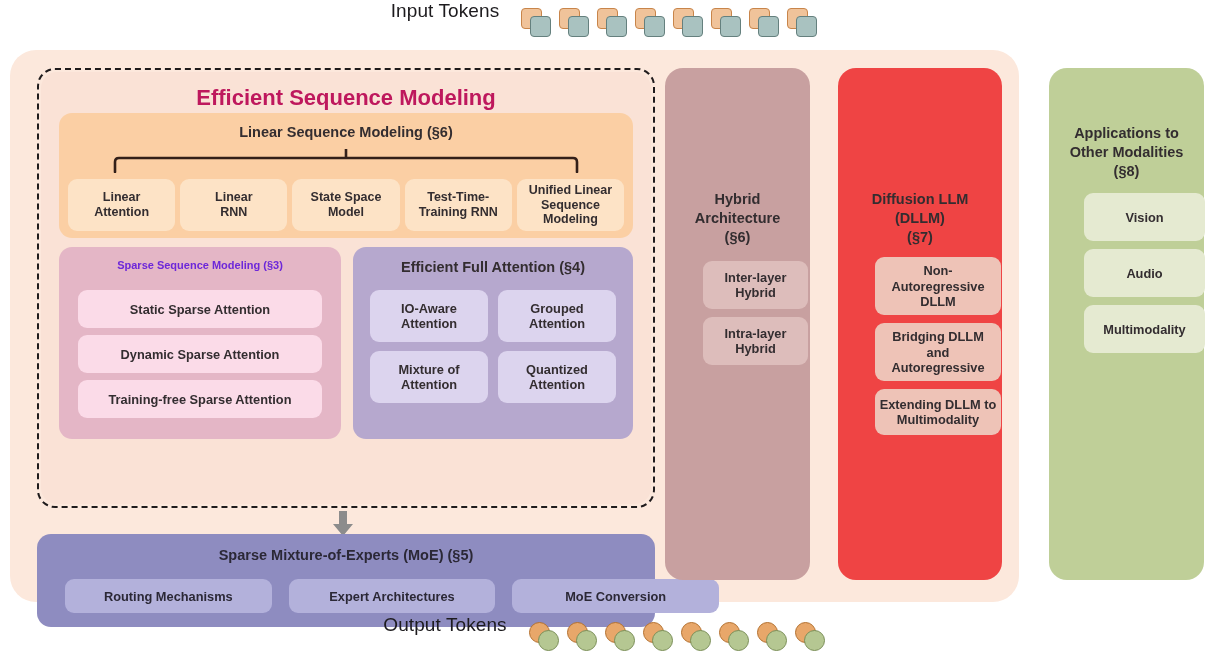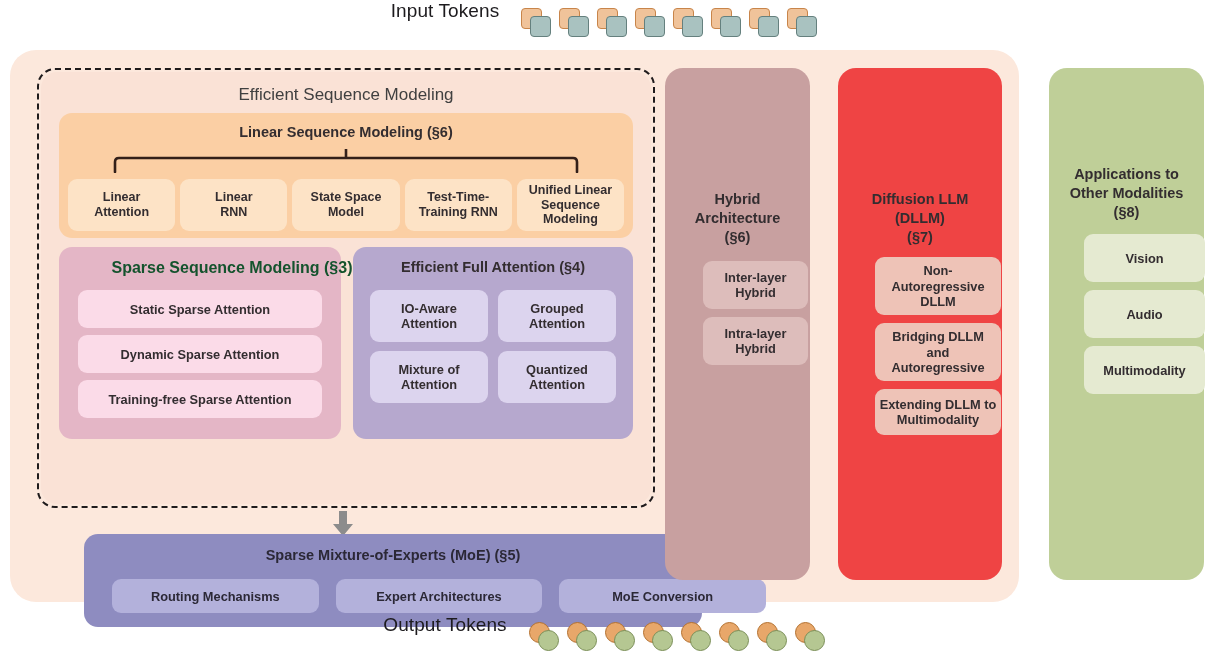--- a/index.html
+++ b/index.html
@@ -109,23 +109,23 @@
     width: 610px;
     height: 432px;
     background: #fae2d6;
     border-radius: 16px;
   }
   .esm-title {
     position: absolute;
     left: 0; top: 13px;
     width: 610px;
     text-align: center;
-    font-size: 17px;
-    font-weight: normal;
-    color: #404040;
+    font-size: 22px;
+    font-weight: bold;
+    color: #be185d;
   }
 
   
   #lsm-box {
     position: absolute;
     left: 49px;
     top: 63px;
     width: 574px;
     height: 125px;
     background: #fbcfa4;
@@ -180,24 +180,23 @@
     width: 282px;
     height: 192px;
     background: #e4b6c6;
     border-radius: 13px;
   }
   .ssm-title {
     position: absolute;
     left: 0; top: 12px;
     width: 282px;
     text-align: center;
-    font-size: 16px;
-    font-weight: bold;
-    color: #14532d;
-    padding-left: 32px;
+    font-size: 11px;
+    font-weight: bold;
+    color: #6d28d9;
   }
   .ssm-list {
     position: absolute;
     left: 19px;
     top: 43px;
     width: 244px;
     display: flex;
     flex-direction: column;
     gap: 7px;
   }
@@ -266,21 +265,20 @@
 
   
   #moe-box {
     position: absolute;
     left: 27px;
     top: 484px;
     width: 618px;
     height: 93px;
     background: #8e8cc0;
     border-radius: 14px;
-    margin-left: 47px;
   }
   .moe-title {
     position: absolute;
     left: 0; top: 13px;
     width: 618px;
     text-align: center;
     font-size: 14.5px;
     font-weight: bold;
     color: #2b2836;
   }
@@ -350,21 +348,21 @@
   #col-hybrid .col-title { margin-top: 122px; }
   #col-hybrid .col-chips { margin-top: 14px; }
   #col-hybrid .col-chip { background: #ddbdbb; height: 48px; }
 
   #col-dllm { left: 828px; width: 164px; background: #ef4444; }
   #col-dllm .col-title { margin-top: 122px; }
   #col-dllm .col-chips { margin-top: 10px; padding: 0 19px; }
   #col-dllm .col-chip { background: #eec3b7; }
 
   #col-apps { left: 1039px; width: 155px; background: #bfcf98; }
-  #col-apps .col-title { margin-top: 97px; }
+  #col-apps .col-title { margin-top: 56px; }
   #col-apps .col-chips { margin-top: 12px; padding: 0 17px; }
   #col-apps .col-chip { background: #e5ead1; height: 48px; }
 </style>
 </head>
 <body>
 
 <div class="token-row" id="input-row">
   <span class="token-row-label">Input Tokens</span>
   <span class="tokens" id="input-tokens">
       <span class="tok tok-sq">

